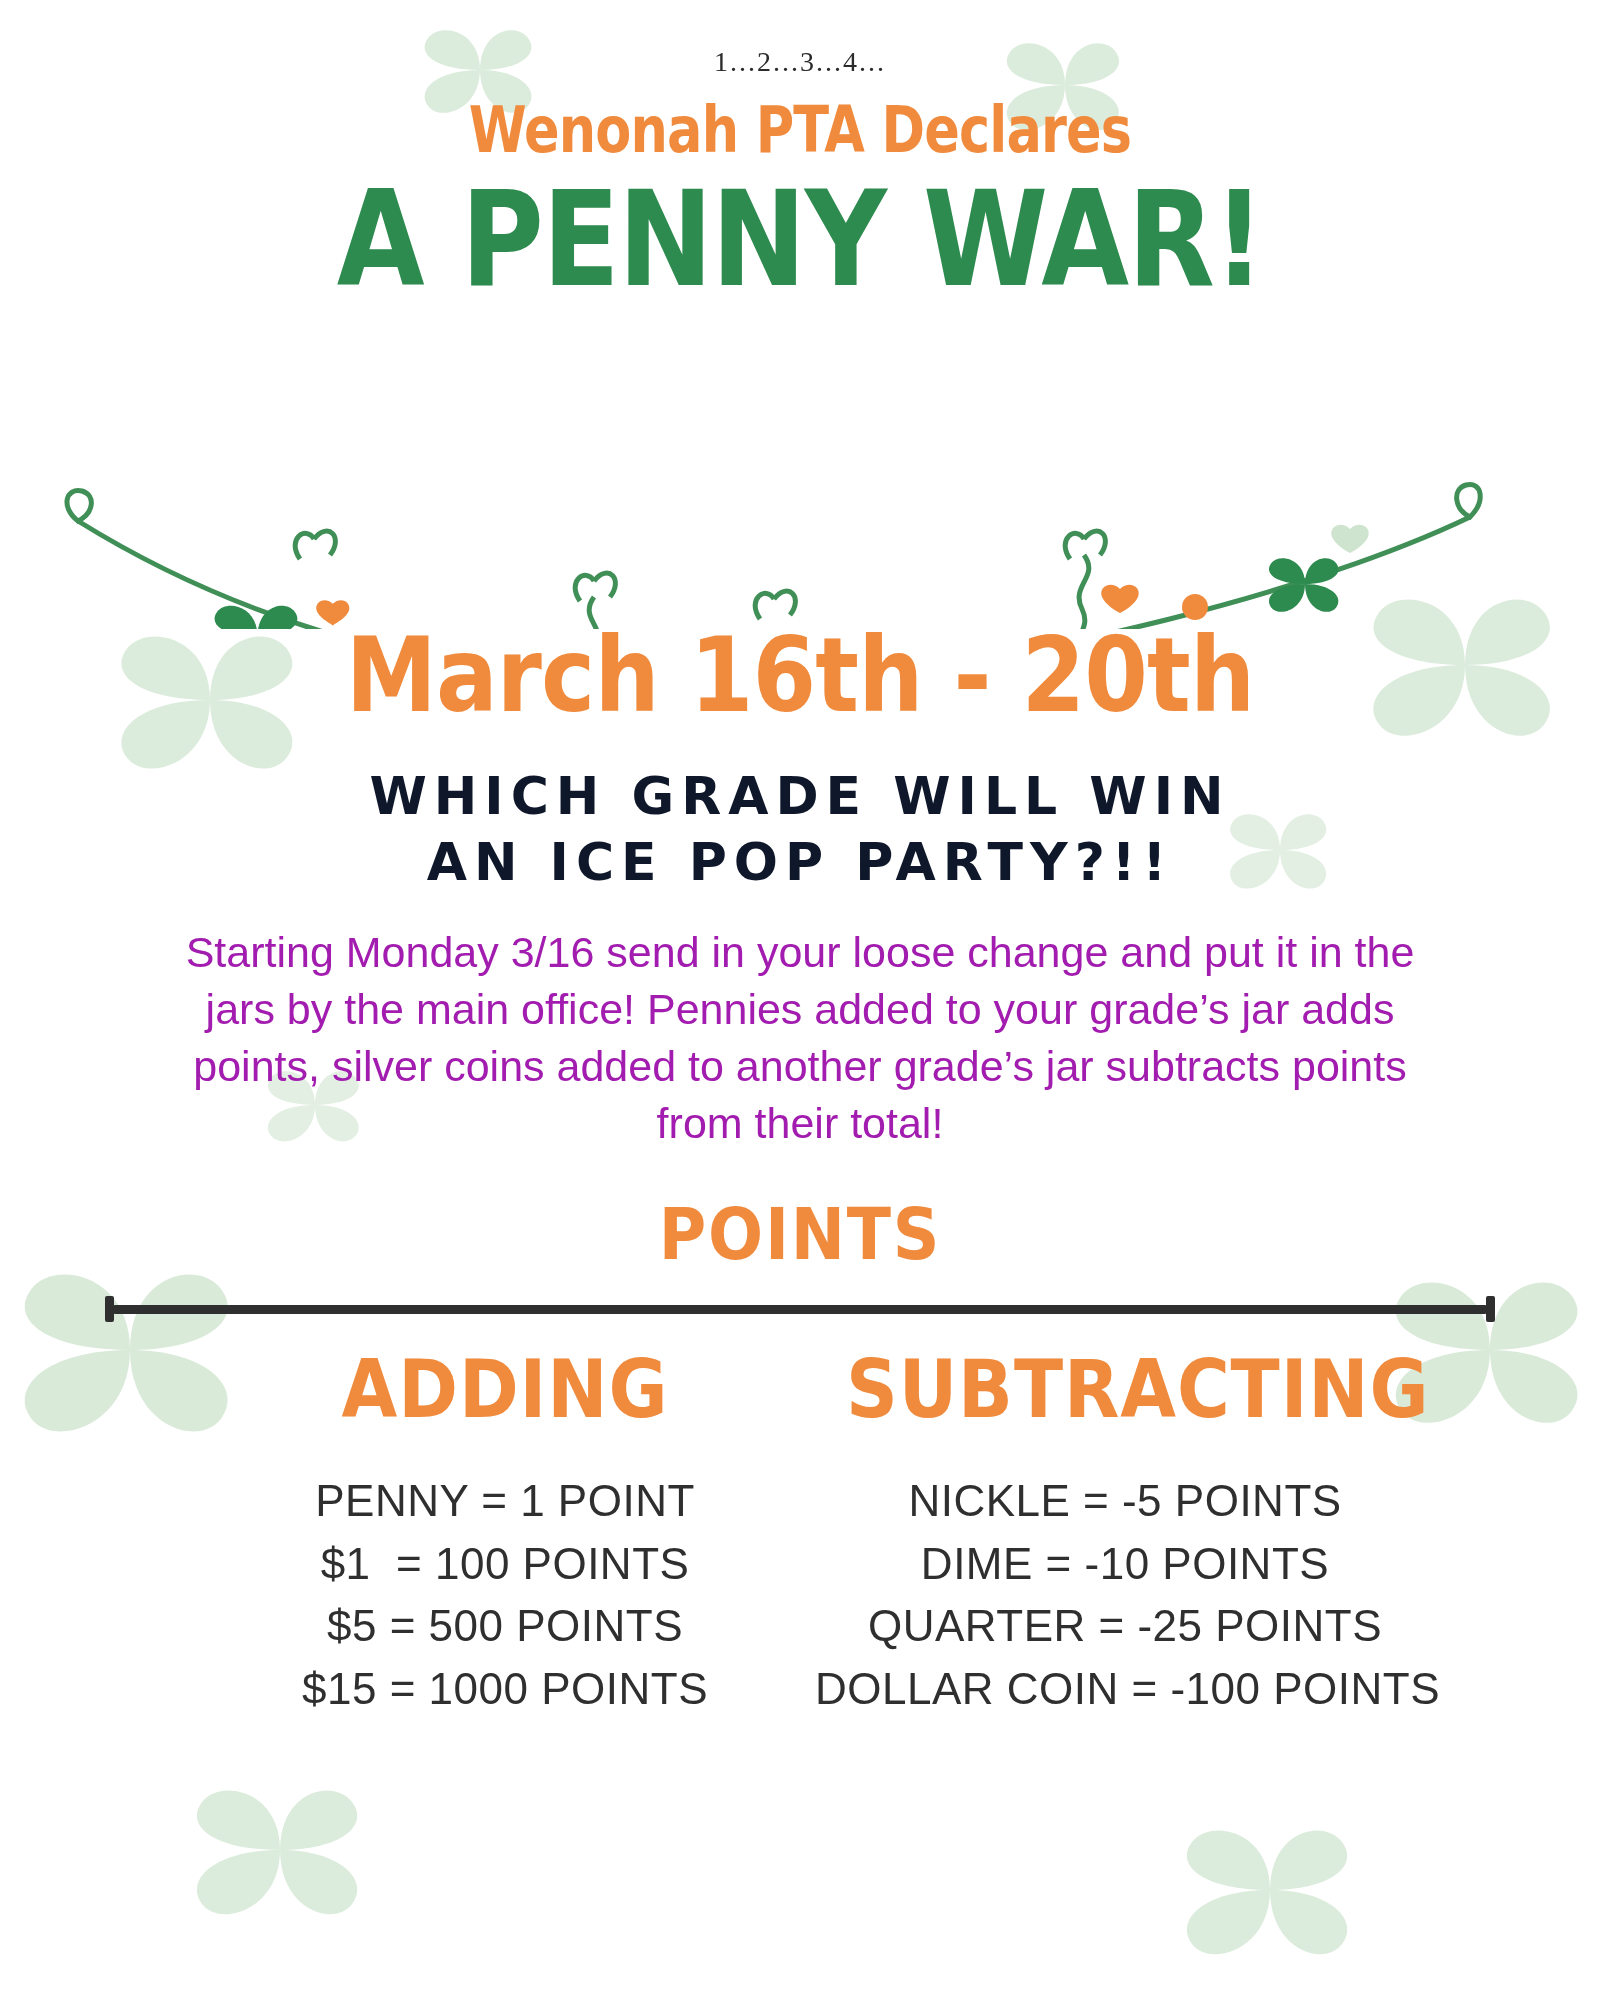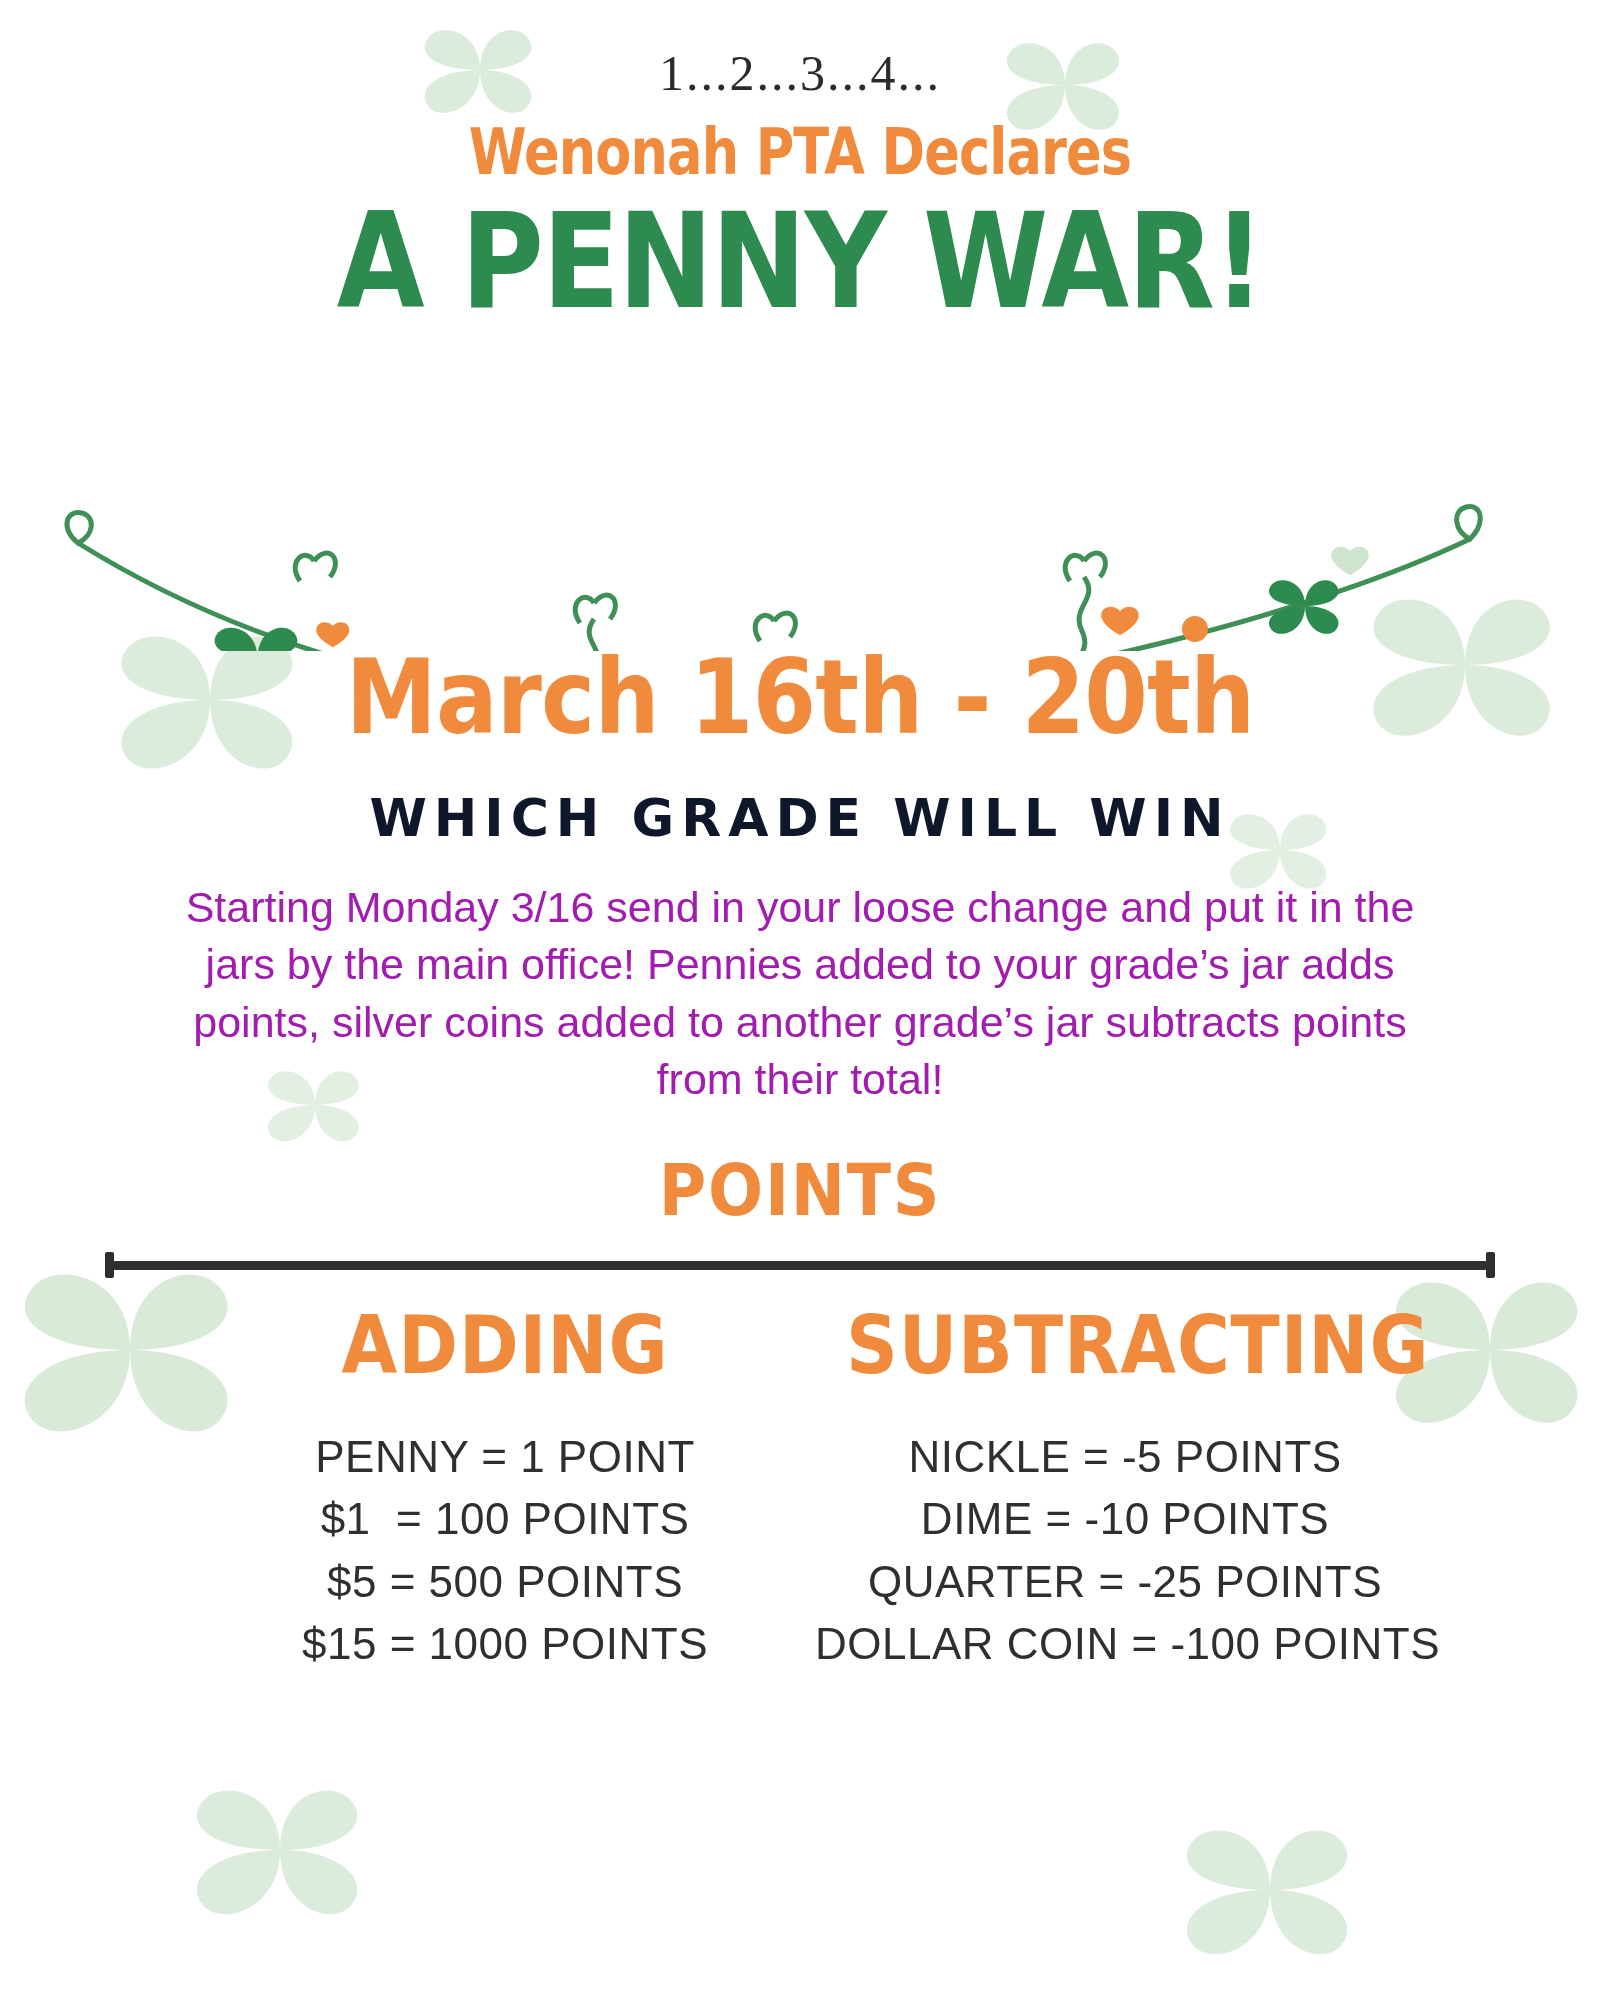--- a/index.html
+++ b/index.html
@@ -31,21 +31,21 @@
   
   .content {
     position: relative;
     z-index: 3;
     width: 1600px;
     text-align: center;
   }
 
   .countdown {
     font-family: "Liberation Serif", serif;
-    font-size: 50px;
+    font-size: 28px;
     letter-spacing: 2px;
     color: #2b2b2b;
     margin-top: 48px;
     line-height: 1;
   }
 
   .declares {
     font-family: "DejaVu Sans", sans-serif;
     font-weight: bold;
     font-size: 64px;
@@ -380,20 +380,21 @@
         <path d="M1077 420 l0 48" stroke="#3f8f57" stroke-width="5" fill="none"></path>
       </g>
     </svg>
   </div>
 
   <div class="content">
     <div class="dates">March 16th - 20th</div>
 
     <div class="subhead">
       <div>WHICH GRADE WILL WIN</div>
+      <div>AN ICE POP PARTY?!!</div>
     </div>
 
     <div class="body-copy">Starting Monday 3/16 send in your loose change and put it in the jars by the main office! Pennies added to your grade’s jar adds points, silver coins added to another grade’s jar subtracts points from their total!</div>
 
     <div class="points-title">POINTS</div>
 
     <div class="divider">
       <div class="cap left"></div>
       <div class="bar"></div>
       <div class="cap right"></div>

